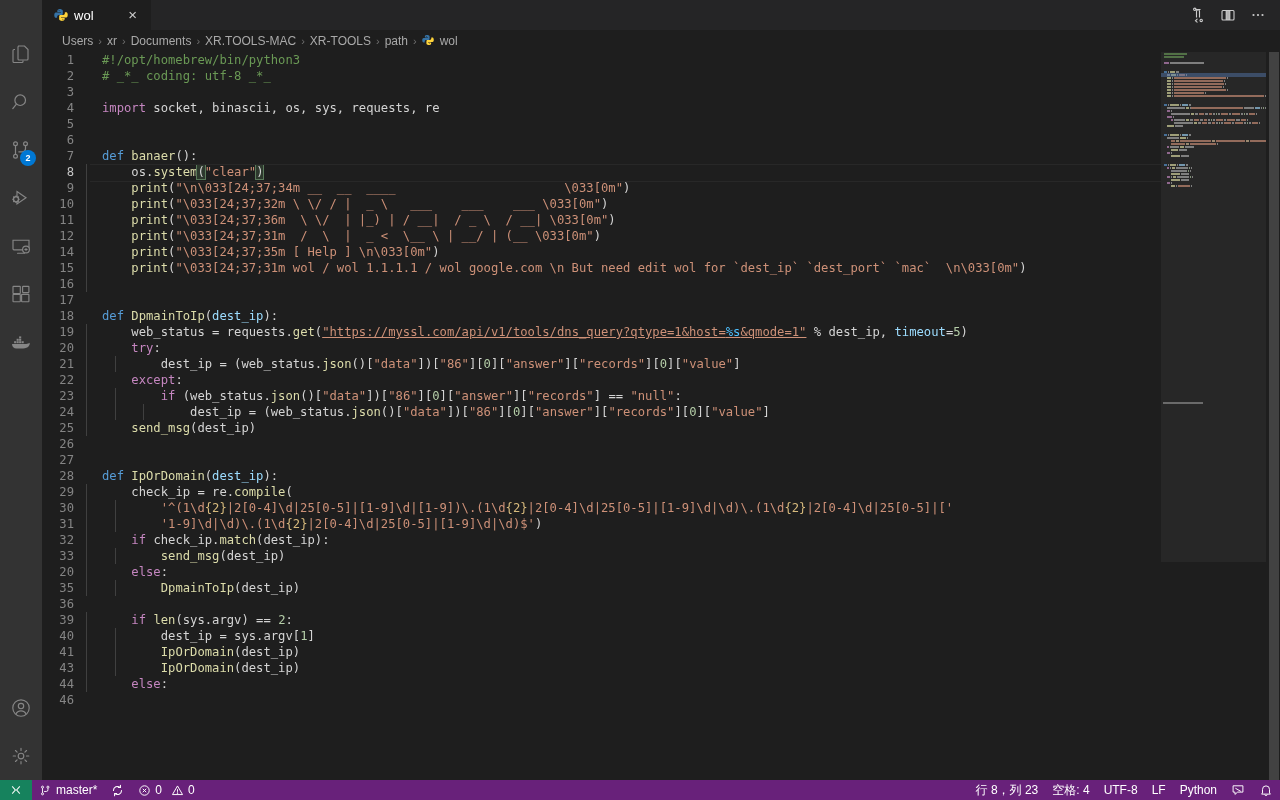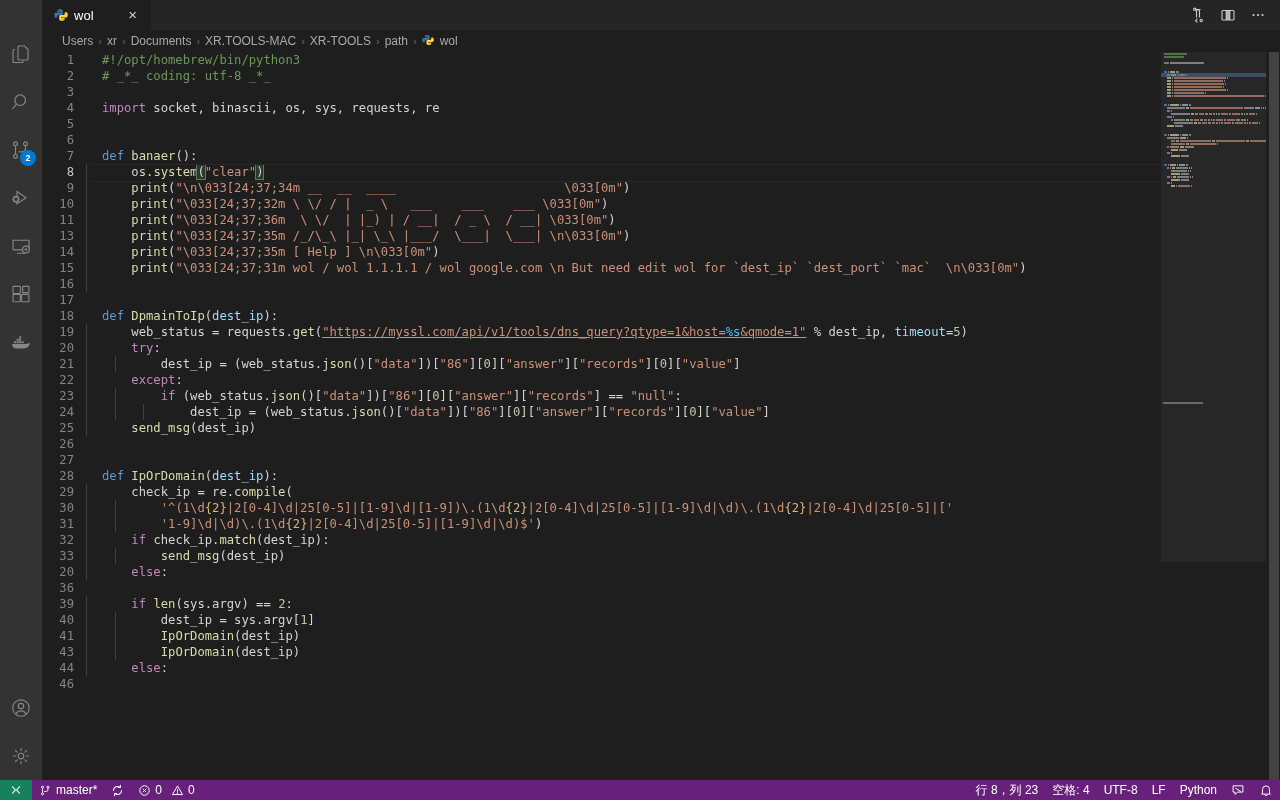--- a/index.html
+++ b/index.html
@@ -302,21 +302,21 @@
             <div class="code-line"><span class="lnum">2</span><span class="ctext"><span></span><span class="t-com"># _*_ coding: utf-8 _*_</span></span></div>
             <div class="code-line"><span class="lnum">3</span><span class="ctext"><span></span></span></div>
             <div class="code-line"><span class="lnum">4</span><span class="ctext"><span></span><span class="t-kw">import</span><span class="t-txt"> socket, binascii, os, sys, requests, re</span></span></div>
             <div class="code-line"><span class="lnum">5</span><span class="ctext"><span></span></span></div>
             <div class="code-line"><span class="lnum">6</span><span class="ctext"><span></span></span></div>
             <div class="code-line"><span class="lnum">7</span><span class="ctext"><span></span><span class="t-kw2">def</span><span class="t-txt"> </span><span class="t-fn">banaer</span><span class="t-txt">():</span></span></div>
             <div class="code-line current"><span class="lnum cur">8</span><span class="ctext"><span class="indent-guide" style="left: 0px;"></span><span>    </span><span class="t-txt">os.</span><span class="t-fn">system</span><span class="brk t-txt">(</span><span class="t-str">"clear"</span><span class="brk t-txt">)</span><span class="caret"></span></span></div>
             <div class="code-line"><span class="lnum">9</span><span class="ctext"><span class="indent-guide" style="left: 0px;"></span><span>    </span><span class="t-fn">print</span><span class="t-txt">(</span><span class="t-str">"\n\033[24;37;34m __  __  ____                       \033[0m"</span><span class="t-txt">)</span></span></div>
             <div class="code-line"><span class="lnum">10</span><span class="ctext"><span class="indent-guide" style="left: 0px;"></span><span>    </span><span class="t-fn">print</span><span class="t-txt">(</span><span class="t-str">"\033[24;37;32m \ \/ / |  _ \   ___    ___    ___ \033[0m"</span><span class="t-txt">)</span></span></div>
             <div class="code-line"><span class="lnum">11</span><span class="ctext"><span class="indent-guide" style="left: 0px;"></span><span>    </span><span class="t-fn">print</span><span class="t-txt">(</span><span class="t-str">"\033[24;37;36m  \ \/  | |_) | / __|  / _ \  / __| \033[0m"</span><span class="t-txt">)</span></span></div>
-            <div class="code-line"><span class="lnum">13</span><span class="ctext"><span class="indent-guide" style="left: 0px;"></span><span>    </span><span class="t-fn">print</span><span class="t-txt">(</span><span class="t-str">"\033[24;37;35m /_/\_\ |_| \_\ |___/  \___|  \___| \n\033[0m"</span><span class="t-txt">)</span></span></div>
+            <div class="code-line"><span class="lnum">12</span><span class="ctext"><span class="indent-guide" style="left: 0px;"></span><span>    </span><span class="t-fn">print</span><span class="t-txt">(</span><span class="t-str">"\033[24;37;31m  /  \  |  _ &lt;  \__ \ | __/ | (__ \033[0m"</span><span class="t-txt">)</span></span></div>
             <div class="code-line"><span class="lnum">14</span><span class="ctext"><span class="indent-guide" style="left: 0px;"></span><span>    </span><span class="t-fn">print</span><span class="t-txt">(</span><span class="t-str">"\033[24;37;35m [ Help ] \n\033[0m"</span><span class="t-txt">)</span></span></div>
             <div class="code-line"><span class="lnum">15</span><span class="ctext"><span class="indent-guide" style="left: 0px;"></span><span>    </span><span class="t-fn">print</span><span class="t-txt">(</span><span class="t-str">"\033[24;37;31m wol / wol 1.1.1.1 / wol google.com \n But need edit wol for `dest_ip` `dest_port` `mac`  \n\033[0m"</span><span class="t-txt">)</span></span></div>
             <div class="code-line"><span class="lnum">16</span><span class="ctext"><span class="indent-guide" style="left: 0px;"></span><span>    </span></span></div>
             <div class="code-line"><span class="lnum">17</span><span class="ctext"><span></span></span></div>
             <div class="code-line"><span class="lnum">18</span><span class="ctext"><span></span><span class="t-kw2">def</span><span class="t-txt"> </span><span class="t-fn">DpmainToIp</span><span class="t-txt">(</span><span class="t-var">dest_ip</span><span class="t-txt">):</span></span></div>
             <div class="code-line"><span class="lnum">19</span><span class="ctext"><span class="indent-guide" style="left: 0px;"></span><span>    </span><span class="t-txt">web_status = requests.</span><span class="t-fn">get</span><span class="t-txt">(</span><span class="t-link">"https://myssl.com/api/v1/tools/dns_query?qtype=1&amp;host=<span class="hl">%s</span>&amp;qmode=1"</span><span class="t-txt"> % dest_ip, </span><span class="t-var">timeout</span><span class="t-txt">=</span><span class="t-num">5</span><span class="t-txt">)</span></span></div>
             <div class="code-line"><span class="lnum">20</span><span class="ctext"><span class="indent-guide" style="left: 0px;"></span><span>    </span><span class="t-kw">try</span><span class="t-txt">:</span></span></div>
             <div class="code-line"><span class="lnum">21</span><span class="ctext"><span class="indent-guide" style="left: 0px;"></span><span class="indent-guide" style="left: 28.5px;"></span><span>        </span><span class="t-txt">dest_ip = (web_status.</span><span class="t-fn">json</span><span class="t-txt">()[</span><span class="t-str">"data"</span><span class="t-txt">])[</span><span class="t-str">"86"</span><span class="t-txt">][</span><span class="t-num">0</span><span class="t-txt">][</span><span class="t-str">"answer"</span><span class="t-txt">][</span><span class="t-str">"records"</span><span class="t-txt">][</span><span class="t-num">0</span><span class="t-txt">][</span><span class="t-str">"value"</span><span class="t-txt">]</span></span></div>
             <div class="code-line"><span class="lnum">22</span><span class="ctext"><span class="indent-guide" style="left: 0px;"></span><span>    </span><span class="t-kw">except</span><span class="t-txt">:</span></span></div>
             <div class="code-line"><span class="lnum">23</span><span class="ctext"><span class="indent-guide" style="left: 0px;"></span><span class="indent-guide" style="left: 28.5px;"></span><span>        </span><span class="t-kw">if</span><span class="t-txt"> (web_status.</span><span class="t-fn">json</span><span class="t-txt">()[</span><span class="t-str">"data"</span><span class="t-txt">])[</span><span class="t-str">"86"</span><span class="t-txt">][</span><span class="t-num">0</span><span class="t-txt">][</span><span class="t-str">"answer"</span><span class="t-txt">][</span><span class="t-str">"records"</span><span class="t-txt">] == </span><span class="t-str">"null"</span><span class="t-txt">:</span></span></div>
@@ -324,20 +324,21 @@
             <div class="code-line"><span class="lnum">25</span><span class="ctext"><span class="indent-guide" style="left: 0px;"></span><span>    </span><span class="t-fn">send_msg</span><span class="t-txt">(dest_ip)</span></span></div>
             <div class="code-line"><span class="lnum">26</span><span class="ctext"><span></span></span></div>
             <div class="code-line"><span class="lnum">27</span><span class="ctext"><span></span></span></div>
             <div class="code-line"><span class="lnum">28</span><span class="ctext"><span></span><span class="t-kw2">def</span><span class="t-txt"> </span><span class="t-fn">IpOrDomain</span><span class="t-txt">(</span><span class="t-var">dest_ip</span><span class="t-txt">):</span></span></div>
             <div class="code-line"><span class="lnum">29</span><span class="ctext"><span class="indent-guide" style="left: 0px;"></span><span>    </span><span class="t-txt">check_ip = re.</span><span class="t-fn">compile</span><span class="t-txt">(</span></span></div>
             <div class="code-line"><span class="lnum">30</span><span class="ctext"><span class="indent-guide" style="left: 0px;"></span><span class="indent-guide" style="left: 28.5px;"></span><span>        </span><span class="t-str">'^(1\d</span><span class="t-esc">{2}</span><span class="t-str">|2[0-4]\d|25[0-5]|[1-9]\d|[1-9])\.(1\d</span><span class="t-esc">{2}</span><span class="t-str">|2[0-4]\d|25[0-5]|[1-9]\d|\d)\.(1\d</span><span class="t-esc">{2}</span><span class="t-str">|2[0-4]\d|25[0-5]|['</span></span></div>
             <div class="code-line"><span class="lnum">31</span><span class="ctext"><span class="indent-guide" style="left: 0px;"></span><span class="indent-guide" style="left: 28.5px;"></span><span>        </span><span class="t-str">'1-9]\d|\d)\.(1\d</span><span class="t-esc">{2}</span><span class="t-str">|2[0-4]\d|25[0-5]|[1-9]\d|\d)$'</span><span class="t-txt">)</span></span></div>
             <div class="code-line"><span class="lnum">32</span><span class="ctext"><span class="indent-guide" style="left: 0px;"></span><span>    </span><span class="t-kw">if</span><span class="t-txt"> check_ip.</span><span class="t-fn">match</span><span class="t-txt">(dest_ip):</span></span></div>
             <div class="code-line"><span class="lnum">33</span><span class="ctext"><span class="indent-guide" style="left: 0px;"></span><span class="indent-guide" style="left: 28.5px;"></span><span>        </span><span class="t-fn">send_msg</span><span class="t-txt">(dest_ip)</span></span></div>
             <div class="code-line"><span class="lnum">20</span><span class="ctext"><span class="indent-guide" style="left: 0px;"></span><span>    </span><span class="t-kw">else</span><span class="t-txt">:</span></span></div>
+            <div class="code-line"><span class="lnum">35</span><span class="ctext"><span class="indent-guide" style="left: 0px;"></span><span class="indent-guide" style="left: 28.5px;"></span><span>        </span><span class="t-fn">DpmainToIp</span><span class="t-txt">(dest_ip)</span></span></div>
             <div class="code-line"><span class="lnum">36</span><span class="ctext"><span></span></span></div>
             <div class="code-line"><span class="lnum">39</span><span class="ctext"><span class="indent-guide" style="left: 0px;"></span><span>    </span><span class="t-kw">if</span><span class="t-txt"> </span><span class="t-fn">len</span><span class="t-txt">(sys.argv) == </span><span class="t-num">2</span><span class="t-txt">:</span></span></div>
             <div class="code-line"><span class="lnum">40</span><span class="ctext"><span class="indent-guide" style="left: 0px;"></span><span class="indent-guide" style="left: 28.5px;"></span><span>        </span><span class="t-txt">dest_ip = sys.argv[</span><span class="t-num">1</span><span class="t-txt">]</span></span></div>
             <div class="code-line"><span class="lnum">41</span><span class="ctext"><span class="indent-guide" style="left: 0px;"></span><span class="indent-guide" style="left: 28.5px;"></span><span>        </span><span class="t-fn">IpOrDomain</span><span class="t-txt">(dest_ip)</span></span></div>
             <div class="code-line"><span class="lnum">43</span><span class="ctext"><span class="indent-guide" style="left: 0px;"></span><span class="indent-guide" style="left: 28.5px;"></span><span>        </span><span class="t-fn">IpOrDomain</span><span class="t-txt">(dest_ip)</span></span></div>
             <div class="code-line"><span class="lnum">44</span><span class="ctext"><span class="indent-guide" style="left: 0px;"></span><span>    </span><span class="t-kw">else</span><span class="t-txt">:</span></span></div>
             <div class="code-line"><span class="lnum">46</span><span class="ctext"><span></span></span></div>
           </div>
         <div class="minimap" id="minimap">
             <div class="mm-line">

